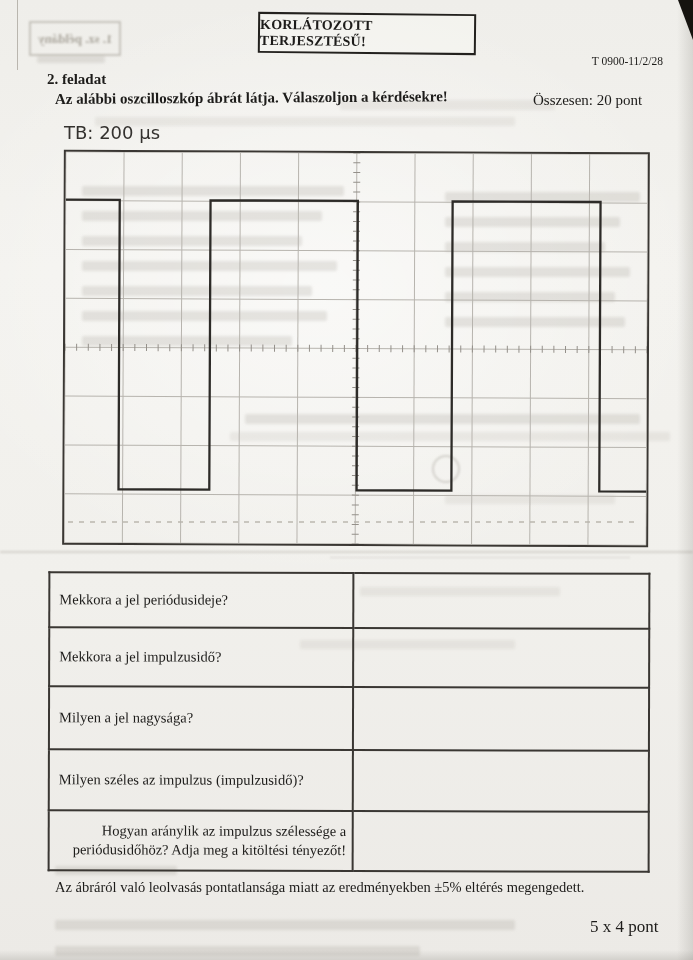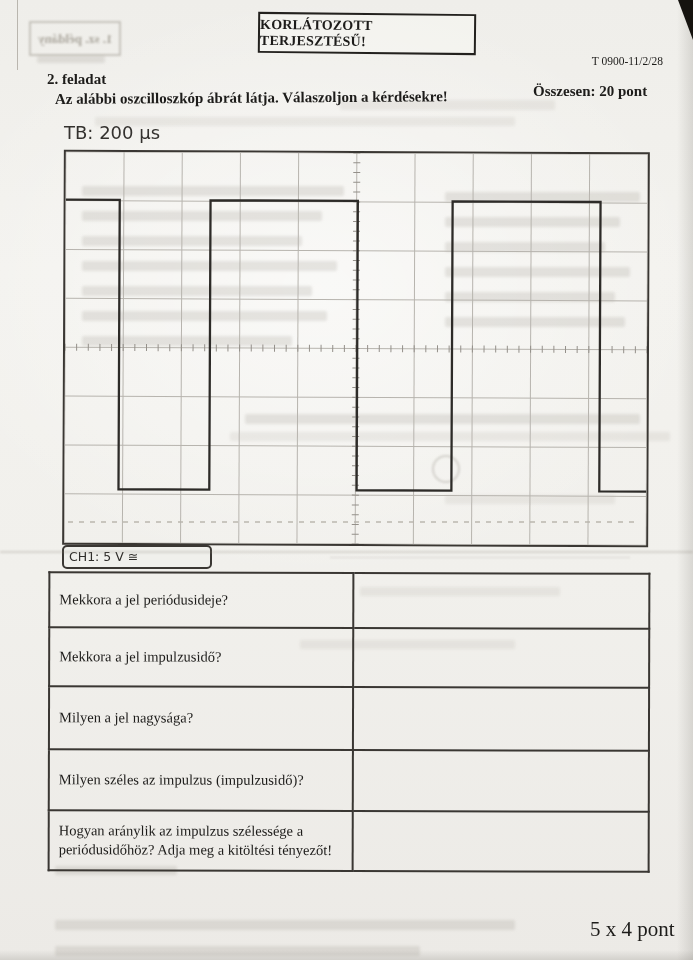--- a/index.html
+++ b/index.html
@@ -49,21 +49,21 @@
     background:rgba(250,249,246,0.4);
   }
   .box-restricted span{font-weight:bold;font-size:14px;letter-spacing:0.2px;}
   .box-copy{
     left:530px;top:15px;width:133px;height:37px;border:2px solid #23211e;
     display:flex;align-items:center;justify-content:center;transform:rotate(0.4deg);
     background:rgba(250,249,246,0.4);
   }
   .box-copy span{font-weight:bold;font-size:18px;}
   .doc-code{top:55px;left:577px;width:86px;font-size:11.5px;text-align:right;}
-  .total-points{top:83px;left:533px;width:132px;font-size:15px;font-weight:bold;}
+  .total-points{top:92px;left:533px;width:132px;font-size:15px;font-weight:normal;}
 
   .task-number{left:47px;top:71px;font-size:15px;font-weight:bold;}
   .task-instruction{left:55px;top:91px;font-size:15px;font-weight:bold;transform:rotate(-0.4deg);transform-origin:left center;}
 
   
   .tb-label{left:64px;top:122px;font-family:"DejaVu Sans",sans-serif;font-size:18px;color:#34322f;}
   .scope{left:63px;top:151px;width:582px;height:391px;border:2px solid #3a3733;transform:rotate(0.25deg);}
   .scope svg{display:block;width:100%;height:100%;}
   .ch-label{
     left:62px;top:545px;width:141px;height:20px;border:2px solid #3a3733;border-radius:5px;
@@ -73,24 +73,24 @@
 
   
   .qtable{left:48px;top:572px;width:602px;border-collapse:collapse;transform:rotate(0.15deg);}
   .qtable td{border:2px solid #3a3733;vertical-align:middle;}
   .qtable td.q{width:295px;font-weight:normal;font-size:14.5px;padding:2px 6px 2px 9px;line-height:1.28;}
   .qtable td.a{width:303px;}
   .qtable tr:nth-child(1) td{height:49px;}
   .qtable tr:nth-child(2) td{height:53px;}
   .qtable tr:nth-child(3) td{height:57px;}
   .qtable tr:nth-child(4) td{height:55px;}
-  .qtable tr:nth-child(5) td{height:54px;}
+  .qtable tr:nth-child(5) td{height:54px;text-align:right;}
 
   .footer-note{left:55px;top:879px;width:600px;font-size:14.5px;}
-  .points-label{left:590px;top:917px;font-size:21px;}
+  .points-label{left:590px;top:917px;font-size:17px;}
 </style>
 </head>
 <body>
 
 <div class="page">
 
   <div class="abs bleed-box">
     <span>1. sz. példány</span>
   </div>
   <div class="abs smudge" style="left:37px;top:56px;width:68px;height:7px;"></div>
@@ -242,21 +242,20 @@
         <line x1="287.5" y1="331.5" x2="294.5" y2="331.5" stroke="#94908a" stroke-width="1"></line>
         <line x1="287.5" y1="341.25" x2="294.5" y2="341.25" stroke="#94908a" stroke-width="1"></line>
         <line x1="287.5" y1="351" x2="294.5" y2="351" stroke="#94908a" stroke-width="1"></line>
         <line x1="287.5" y1="360.75" x2="294.5" y2="360.75" stroke="#94908a" stroke-width="1"></line>
         <line x1="287.5" y1="370.5" x2="294.5" y2="370.5" stroke="#94908a" stroke-width="1"></line>
         <line x1="287.5" y1="380.25" x2="294.5" y2="380.25" stroke="#94908a" stroke-width="1"></line>
         <line x1="287.5" y1="390" x2="294.5" y2="390" stroke="#94908a" stroke-width="1"></line>
         <polyline points="0.0,47.8 54.1,47.8 54.1,336.4 144.9,336.4 144.9,47.8 292.2,47.8 292.2,336.4 387.0,336.4 387.0,47.8 534.9,47.8 534.9,336.4 582.0,336.4" fill="none" stroke="#2d2b28" stroke-width="2.3"></polyline>
       </svg>
   </div>
-  <div class="abs ch-label">CH1: 5 V ≅</div>
 
   <table class="abs qtable">
     <tbody>
         <tr>
       <td class="q">Mekkora a jel periódusideje?</td>
       <td class="a"></td>
     </tr>
     <tr>
       <td class="q">Mekkora a jel impulzusidő?</td>
       <td class="a"></td>
@@ -269,20 +268,21 @@
       <td class="q">Milyen széles az impulzus (impulzusidő)?</td>
       <td class="a"></td>
     </tr>
     <tr>
       <td class="q">Hogyan aránylik az impulzus szélessége a periódusidőhöz? Adja meg a kitöltési tényezőt!</td>
       <td class="a"></td>
     </tr>
   </tbody>
     </table>
 
+  <div class="abs footer-note">Az ábráról való leolvasás pontatlansága miatt az eredményekben ±5% eltérés megengedett.</div>
   <div class="abs points-label">5 x 4 pont</div>
 
   <div class="abs crease"></div>
   <div class="abs crease2"></div>
   <div class="abs left-edge-line"></div>
   <div class="abs edge-shadow-right"></div>
   <div class="abs edge-shadow-bottom"></div>
   <div class="abs corner-fold"></div>
 </div>
 

